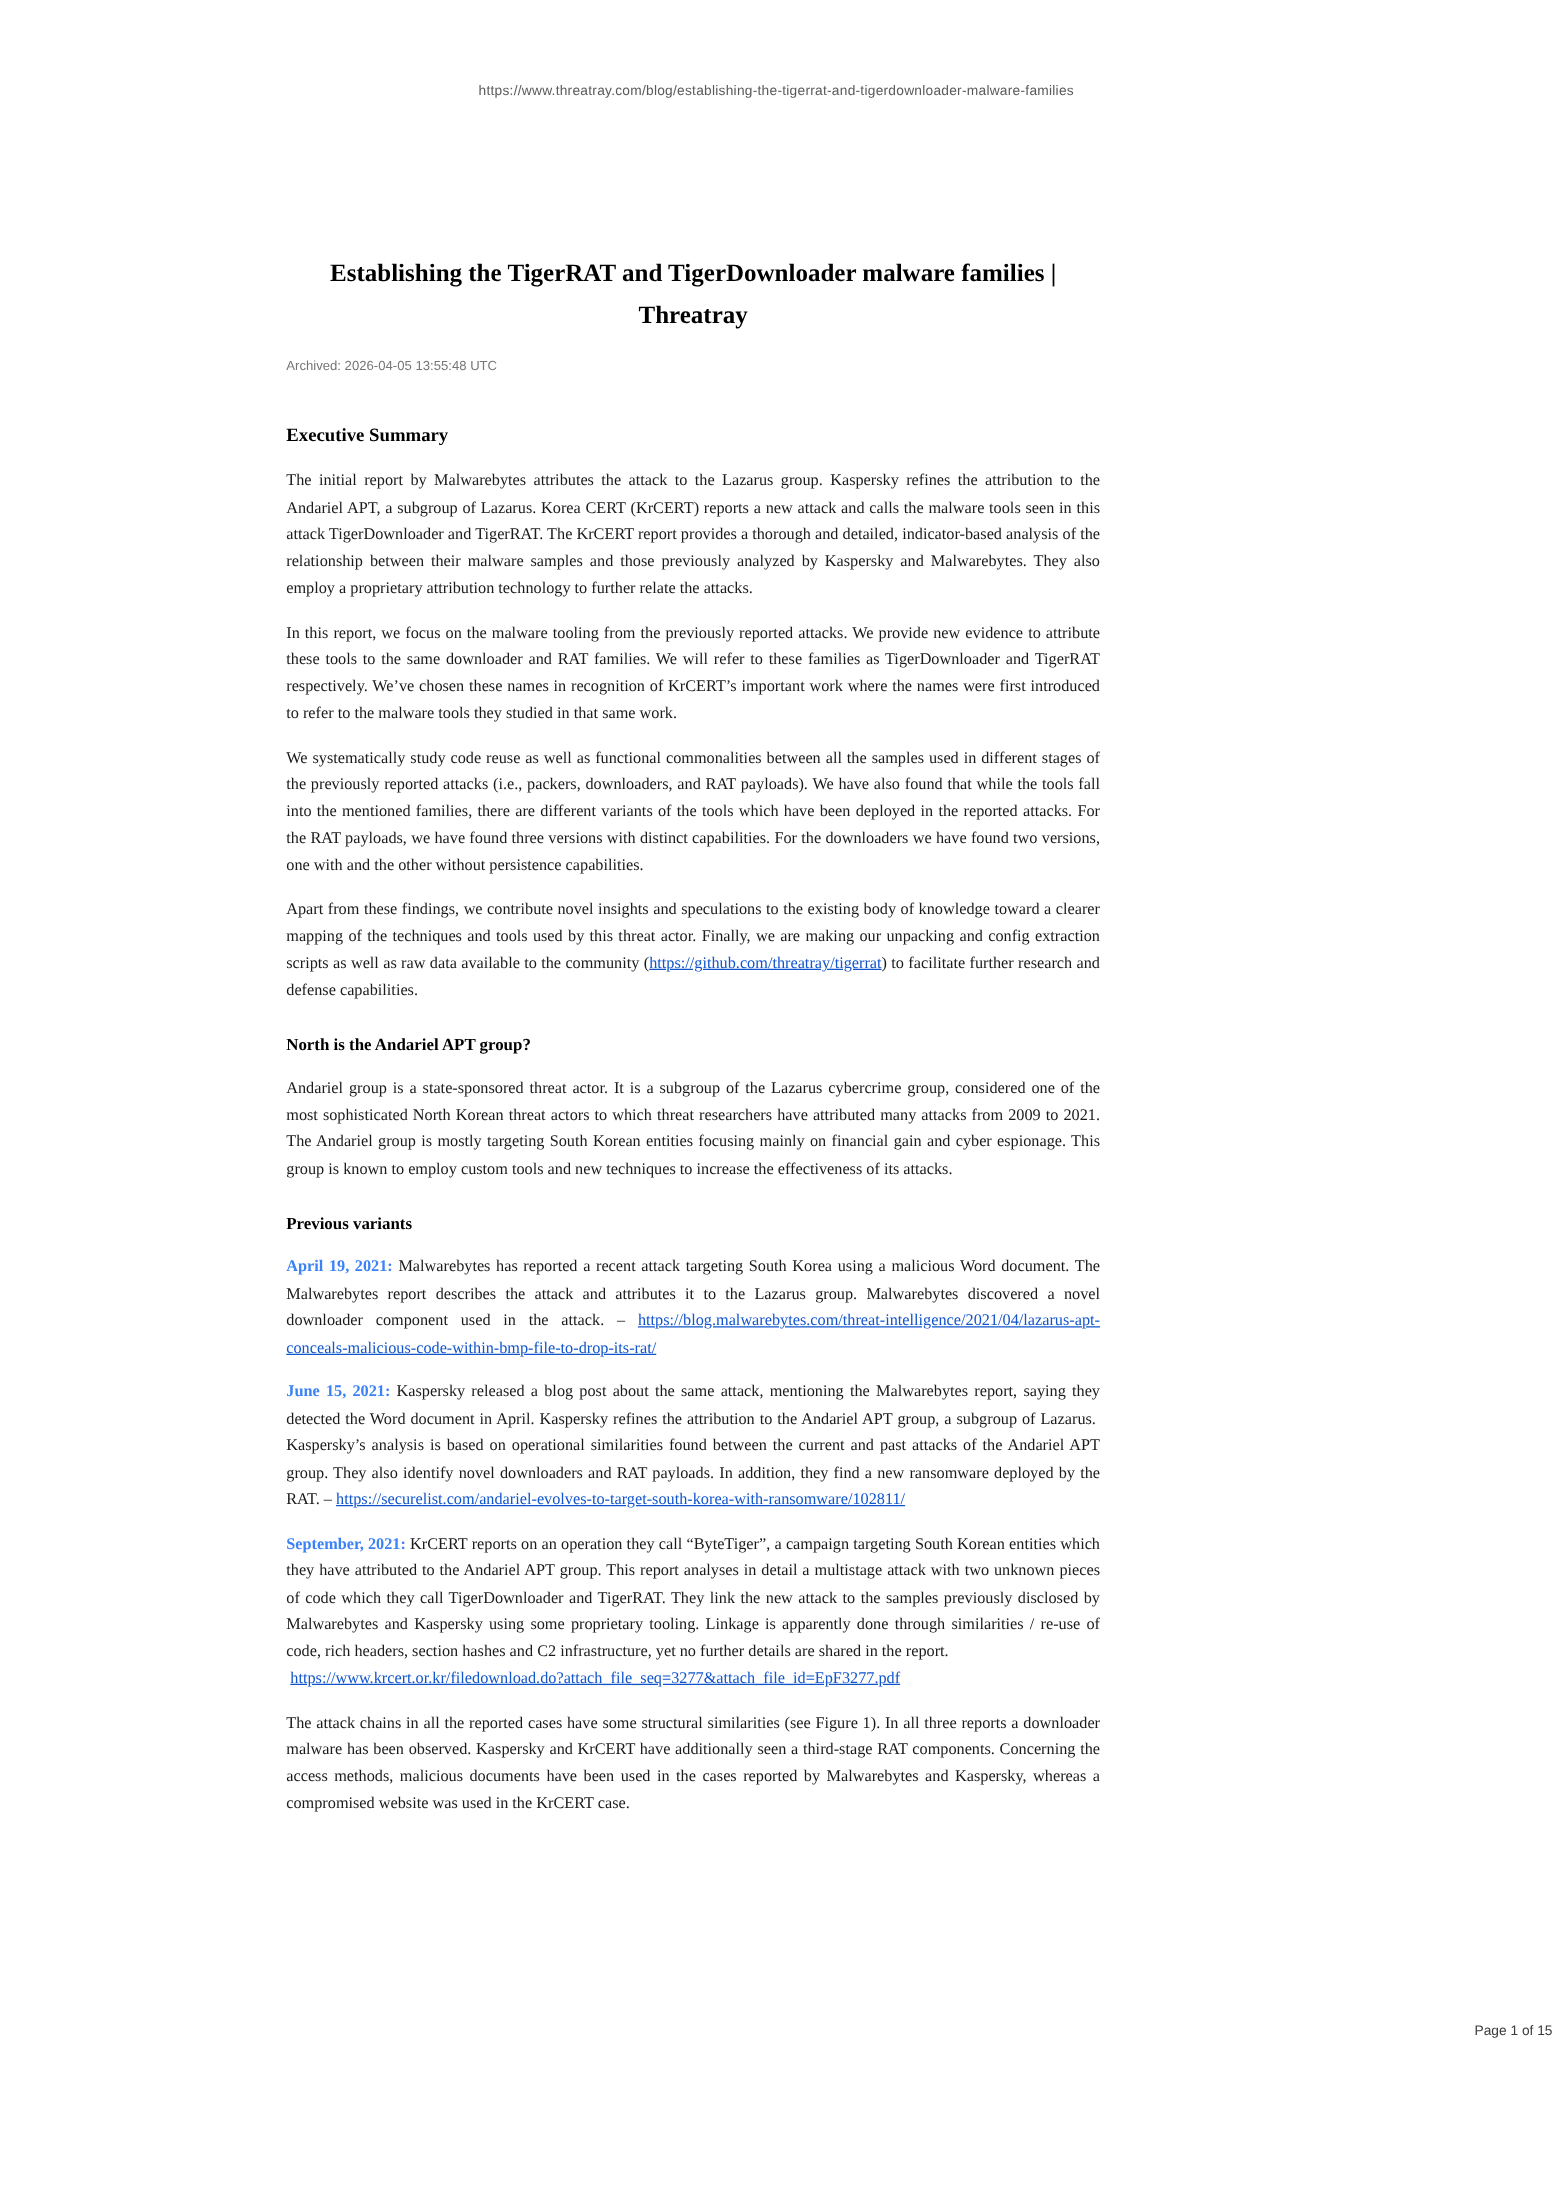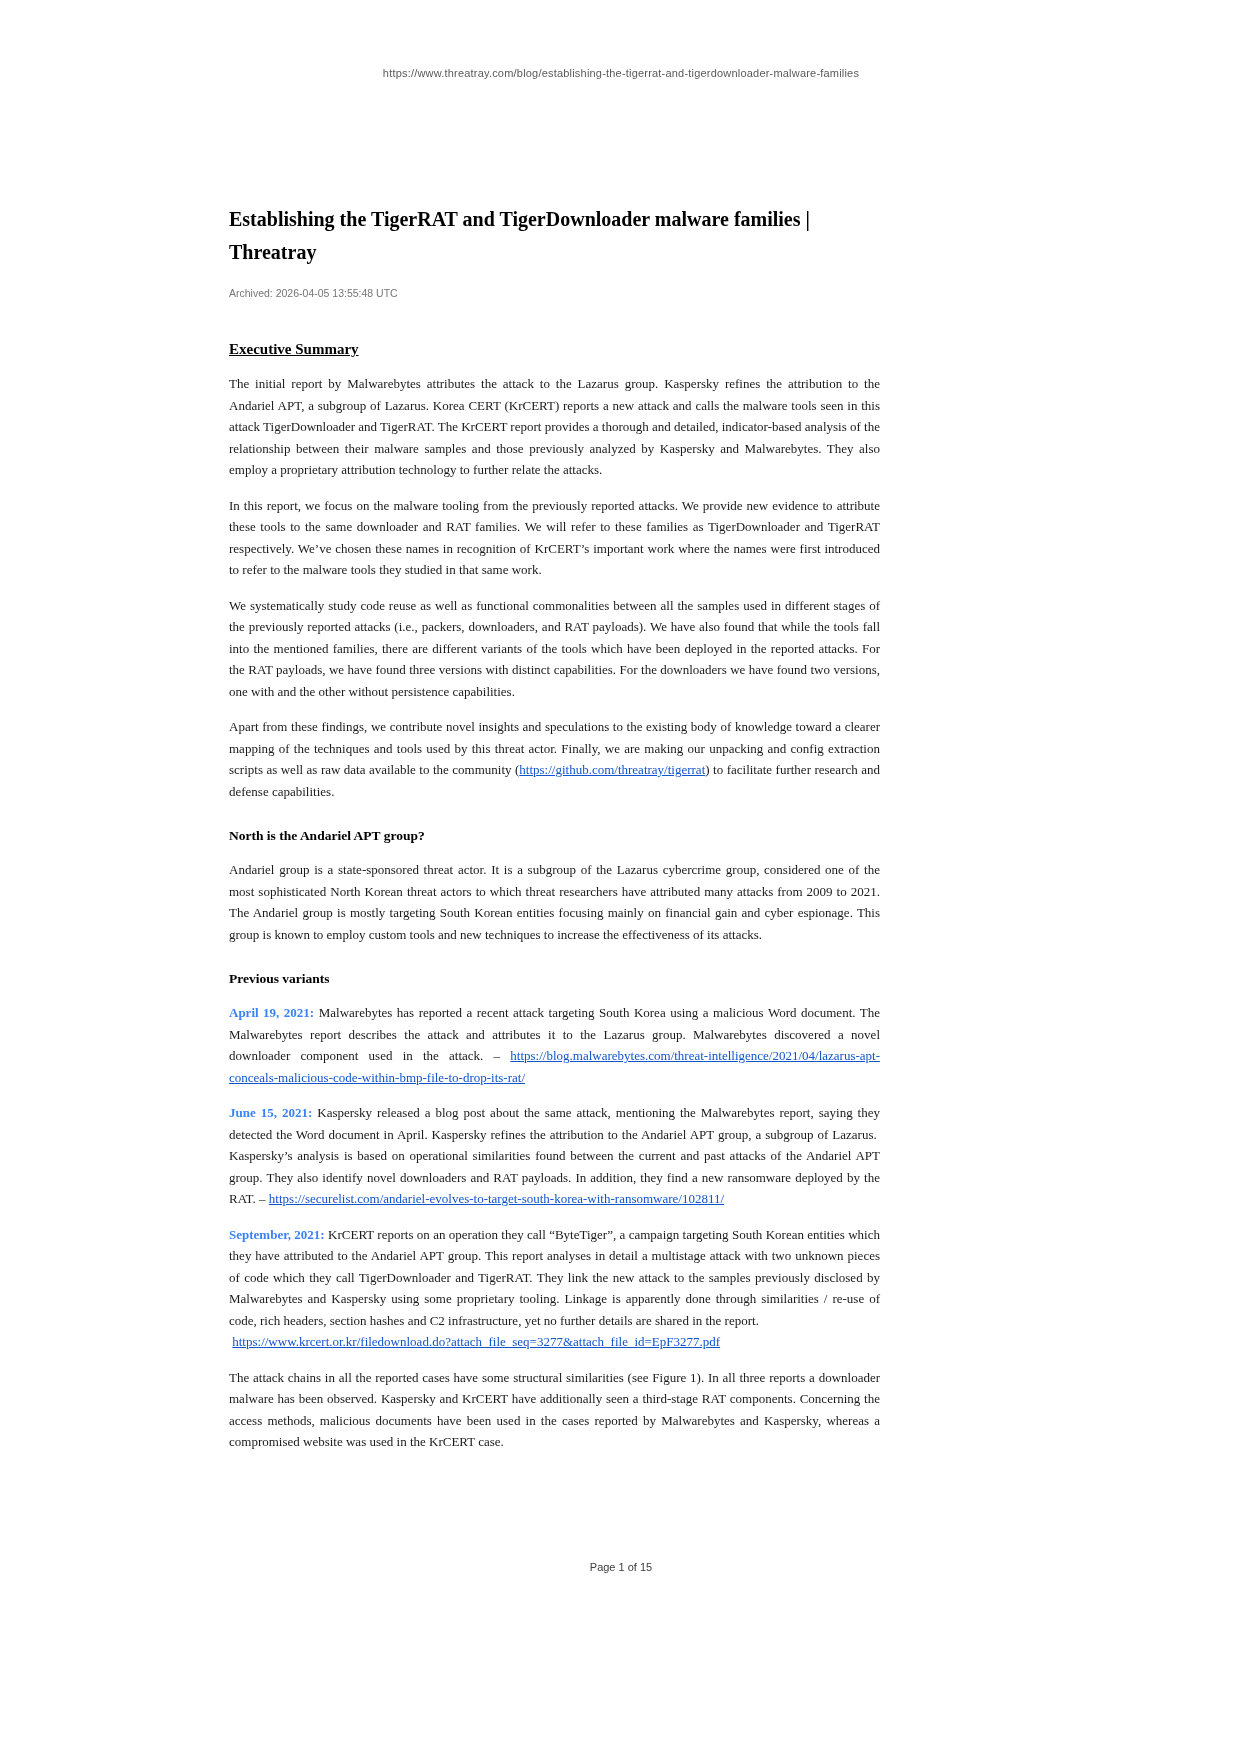--- a/index.html
+++ b/index.html
@@ -28,35 +28,34 @@
     left: 229px;
     top: 0;
     width: 651px;
   }
   h1.title {
     margin: 163px 0 0 0;
     font-size: 20px;
     line-height: 33px;
     font-weight: bold;
     color: #000000;
-    text-align: left;
+    text-align: center;
   }
   .archived {
     margin-top: 18px;
     font-family: "Liberation Sans", sans-serif;
     font-size: 10.5px;
     color: #767676;
   }
   .blocks h2 {
     font-size: 15px;
     line-height: 20px;
     margin: 27px 0 0 0;
     color: #000000;
     font-weight: bold;
-    text-decoration: underline;
   }
   .blocks h3 {
     font-size: 13.5px;
     line-height: 18px;
     margin: 25px 0 0 0;
     color: #000000;
     font-weight: bold;
   }
   .blocks p {
     font-size: 13px;
@@ -66,24 +65,24 @@
     color: #1a1a1a;
   }
   .blocks p strong { font-weight: bold; color: #3b82f6; }
   .blocks a {
     color: var(--link-color, #1155cc);
     overflow-wrap: break-word;
     cursor: pointer;
   }
   .footer {
     position: absolute;
-    top: 1521px;
+    top: 1579px;
     left: 0;
     width: 100%;
-    text-align: center;
+    text-align: right;
     font-family: "Liberation Sans", sans-serif;
     font-size: 11px;
     color: #3c3c3c;
   }
 </style>
 </head>
 <body>
 
 <div class="page-root">
   <div class="header-url">https://www.threatray.com/blog/establishing-the-tigerrat-and-tigerdownloader-malware-families</div>

